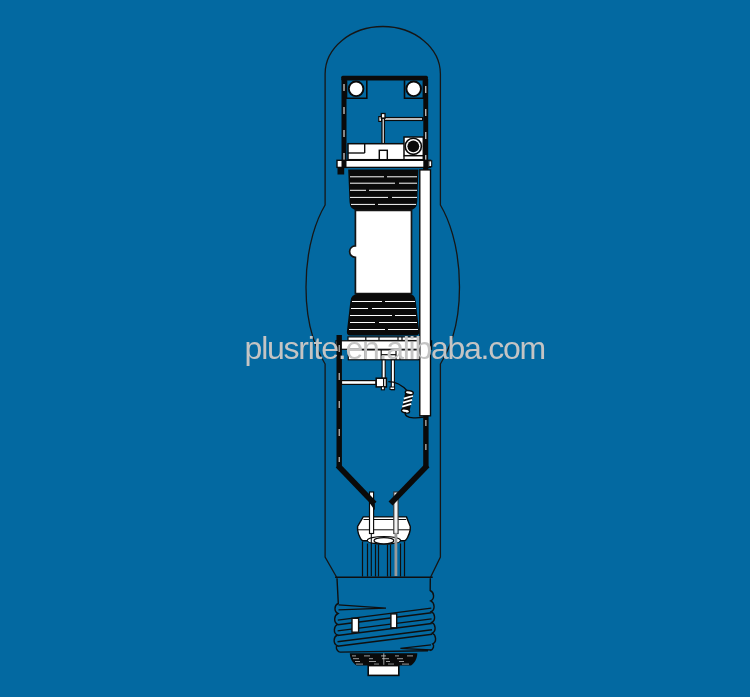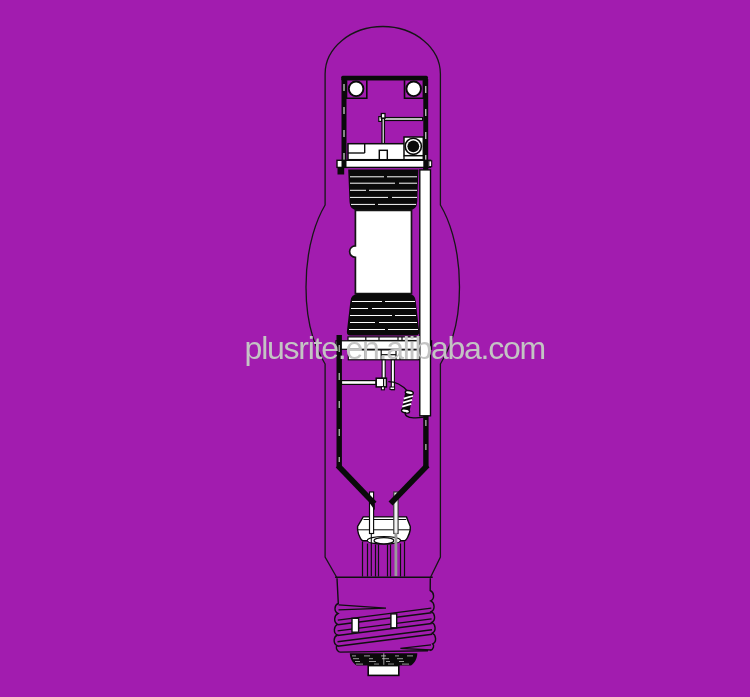--- a/index.html
+++ b/index.html
@@ -1,16 +1,16 @@
 <!DOCTYPE html>
 <html><head>
 <meta charset="utf-8">
 <style>
   html,body{margin:0;padding:0;background:#ffffff;}
-  .page{position:relative;width:750px;height:697px;background:#a21caf;overflow:hidden;
+  .page{position:relative;width:750px;height:697px;background:#0369a1;overflow:hidden;
         font-family:"Liberation Sans", sans-serif;}
 </style>
 </head>
 <body>
 <div class="page">
 <svg width="750" height="697" viewBox="0 0 750 697">
 
   <path d="M336.5 577 L325.1 557 L325.1 364 C318 352 306 330 306 287 C306 244 318 217 325.1 205 L325.1 74 C325.1 47.8 351 26.5 382.8 26.5 C414.5 26.5 440.4 47.8 440.4 74 L440.4 205 C447.5 217 459.5 244 459.5 287 C459.5 330 447.5 352 440.4 364 L440.4 557 L430.7 577" fill="none" stroke="#161616" stroke-width="1.3"></path>
 
   <rect x="341.2" y="75.8" width="86.7" height="4.6" rx="1.5" fill="#0a0a0a"></rect>

